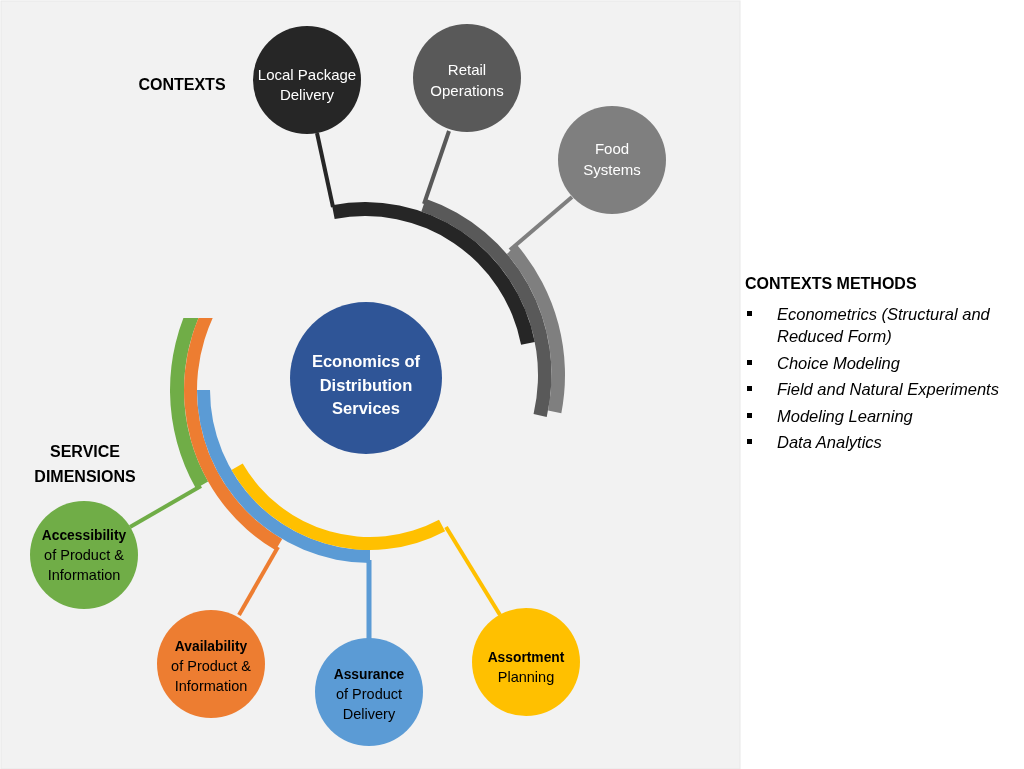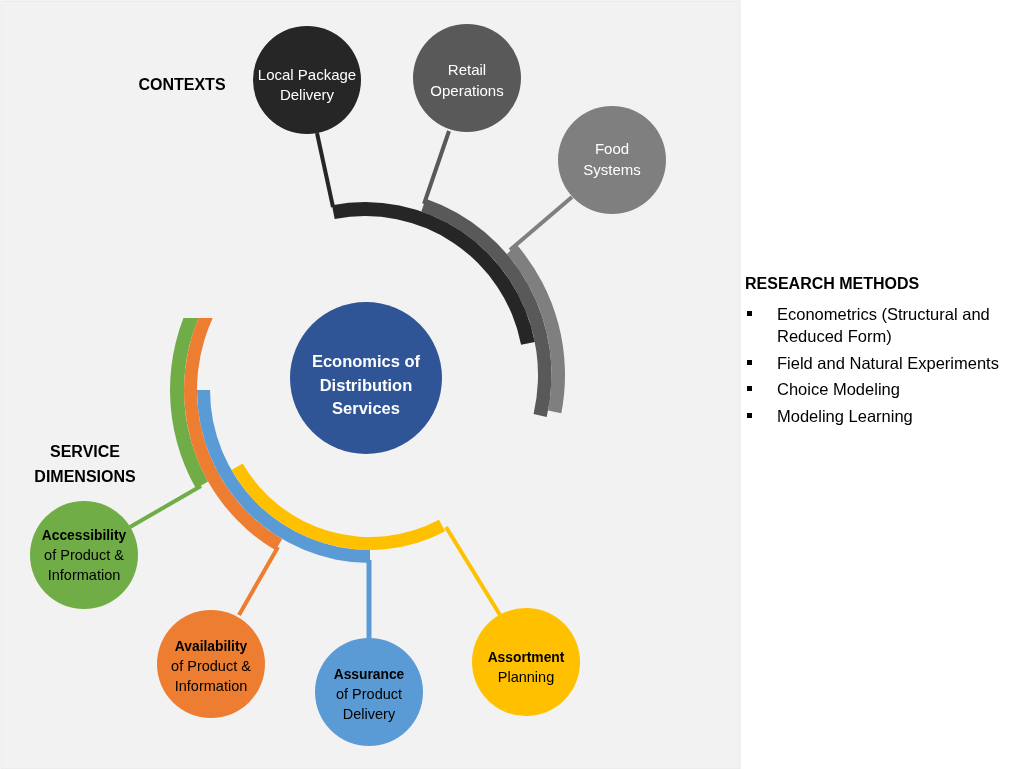--- a/index.html
+++ b/index.html
@@ -48,20 +48,21 @@
       list-style: none;
       margin: 0;
       padding: 0;
     }
     .methods-item {
       position: relative;
       padding-left: 32px;
       font-size: 16.5px;
       line-height: 22px;
       margin-bottom: 4.5px;
+      font-style: italic;
     }
     .bullet {
       position: absolute;
       left: 2px;
       top: 8px;
       width: 5px;
       height: 5px;
       background: #000000;
     }
   </style>
@@ -141,32 +142,36 @@
     <text class="dim" x="369" y="718.5">Delivery</text>
   </g>
   <g>
     <circle cx="526" cy="662" r="54" fill="#FFC000"></circle>
     <text class="dim-title" x="526" y="662">Assortment</text>
     <text class="dim" x="526" y="682">Planning</text>
   </g>
 </svg>
 
 <div class="methods">
-  <div class="methods-title">RESEARCH METHODS</div>
+  <div class="methods-title">CONTEXTS METHODS</div>
   <ul class="methods-list">
     <li class="methods-item">
       <span class="bullet"></span>
       <span>Econometrics (Structural and Reduced Form)</span>
     </li>
     <li class="methods-item">
       <span class="bullet"></span>
-      <span>Field and Natural Experiments</span>
+      <span>Choice Modeling</span>
     </li>
     <li class="methods-item">
       <span class="bullet"></span>
-      <span>Choice Modeling</span>
+      <span>Field and Natural Experiments</span>
     </li>
     <li class="methods-item">
       <span class="bullet"></span>
       <span>Modeling Learning</span>
     </li>
+    <li class="methods-item">
+      <span class="bullet"></span>
+      <span>Data Analytics</span>
+    </li>
   </ul>
 </div>
 
 </body></html>

